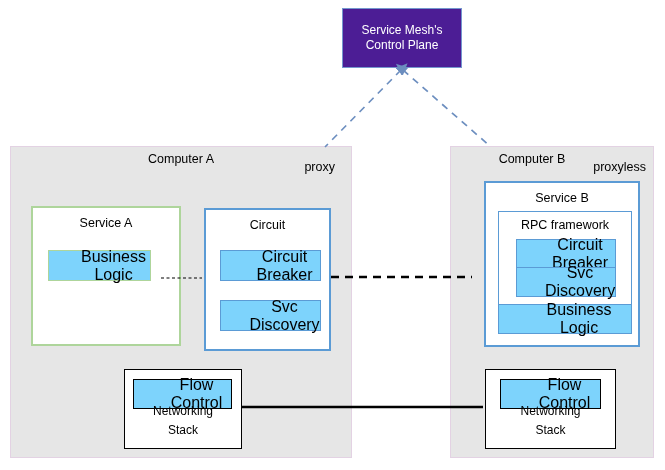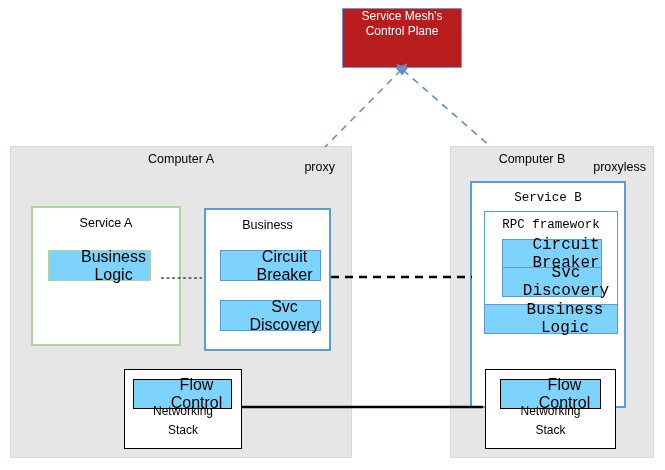--- a/index.html
+++ b/index.html
@@ -6,22 +6,22 @@
   .canvas{
     position:relative;width:665px;height:470px;background:#ffffff;
     font-family:"Liberation Sans","DejaVu Sans",sans-serif;
     font-size:12px;color:#000;overflow:hidden;
   }
   .abs{position:absolute;box-sizing:border-box;padding-left:28px;}
 
   
   .control-plane{
     left:342px;top:8px;width:120px;height:60px;
-    background:#b91c1c;border:1px solid #7497CE;color:#ffffff;
-    display:flex;justify-content:center;text-align:center;
+    background:#4c1d95;border:1px solid #7497CE;color:#ffffff;
+    display:flex;align-items:center;justify-content:center;text-align:center;
     line-height:15px;padding:0 10px;
   }
 
   
   .computer{
     background:#E6E6E6;border:1px solid #E3D2E3;
   }
   .computer-title{position:absolute;top:5px;left:0;right:0;text-align:center;font-size:12.5px;}
   .mode-label{position:absolute;top:13px;font-size:12.5px;}
 
@@ -60,21 +60,21 @@
     <div class="mode-label" style="right:16px;">proxy</div>
 
     <div class="abs panel green2" style="left:20px;top:59px;width:150px;height:140px;">
       <div class="panel-title">Service A</div>
       <div class="abs chip green1" style="left:15px;top:42px;width:103px;height:31px;">
         <span>Business Logic</span>
       </div>
     </div>
 
     <div class="abs panel blue2" style="left:193px;top:61px;width:127px;height:143px;">
-      <div class="panel-title">Business</div>
+      <div class="panel-title">Circuit</div>
       <div class="abs chip blue1" style="left:14px;top:40px;width:101px;height:31px;">
         <span>Circuit Breaker</span>
       </div>
       <div class="abs chip blue1" style="left:14px;top:90px;width:101px;height:31px;">
         <span>Svc Discovery</span>
       </div>
     </div>
 
     <div class="abs panel black1" style="left:113px;top:222px;width:118px;height:80px;background:#fff;">
       <div class="abs chip black1" style="left:8px;top:9px;width:99px;height:30px;">
@@ -83,21 +83,21 @@
       <div class="ns-label">
         <span>Networking Stack</span>
       </div>
     </div>
   </div>
 
   <div class="abs computer" style="left:450px;top:146px;width:204px;height:312px;">
     <div class="computer-title" style="right:40px;">Computer B</div>
     <div class="mode-label" style="right:7px;">proxyless</div>
 
-    <div class="abs panel blue2" style="left:19px;top:34px;width:156px;height:227px;font-family:Liberation Mono, monospace;">
+    <div class="abs panel blue2" style="left:33px;top:34px;width:156px;height:166px;">
       <div class="panel-title">Service B</div>
 
       <div class="abs panel blue1" style="left:12px;top:28px;width:134px;height:94px;">
         <div class="panel-title" style="top:6px;">RPC framework</div>
         <div class="abs chip blue1" style="left:17px;top:27px;width:100px;height:29px;">
           <span>Circuit Breaker</span>
         </div>
         <div class="abs chip blue1" style="left:17px;top:55px;width:100px;height:30px;">
           <span>Svc Discovery</span>
         </div>

